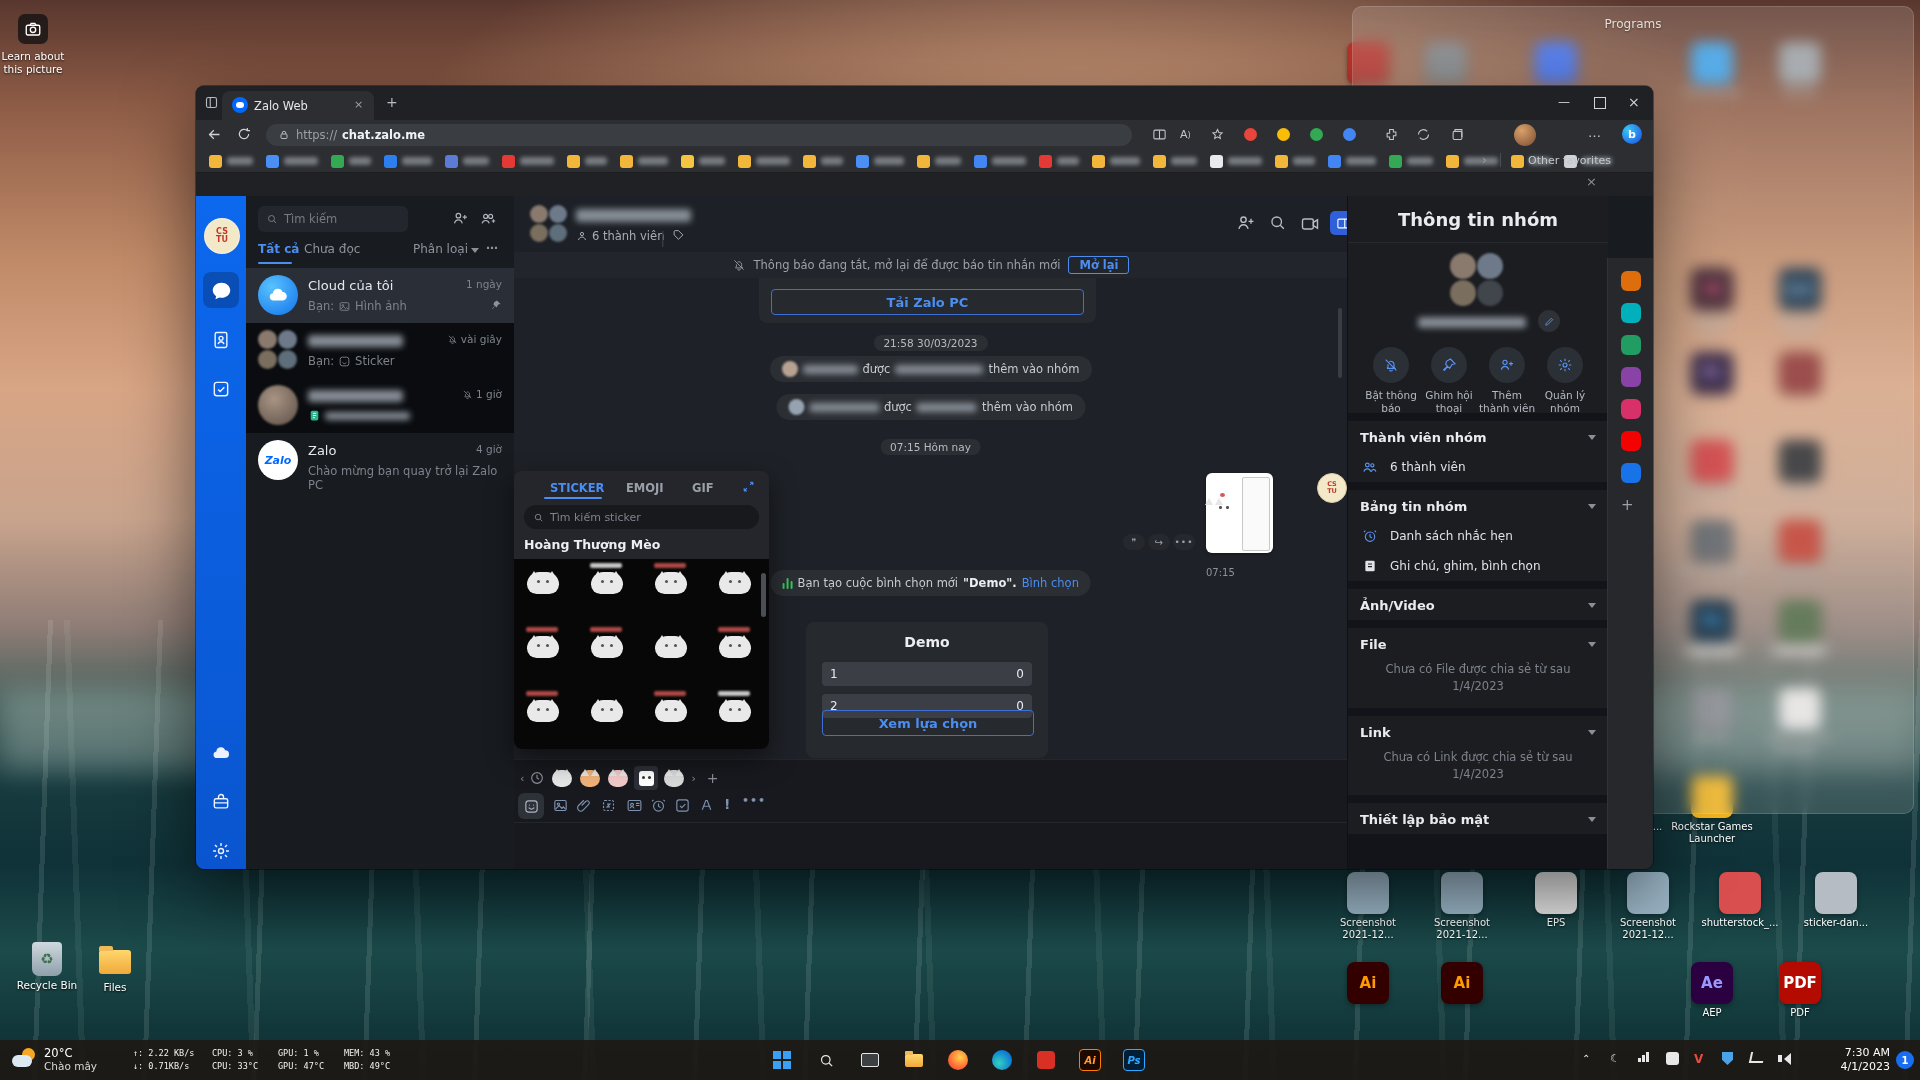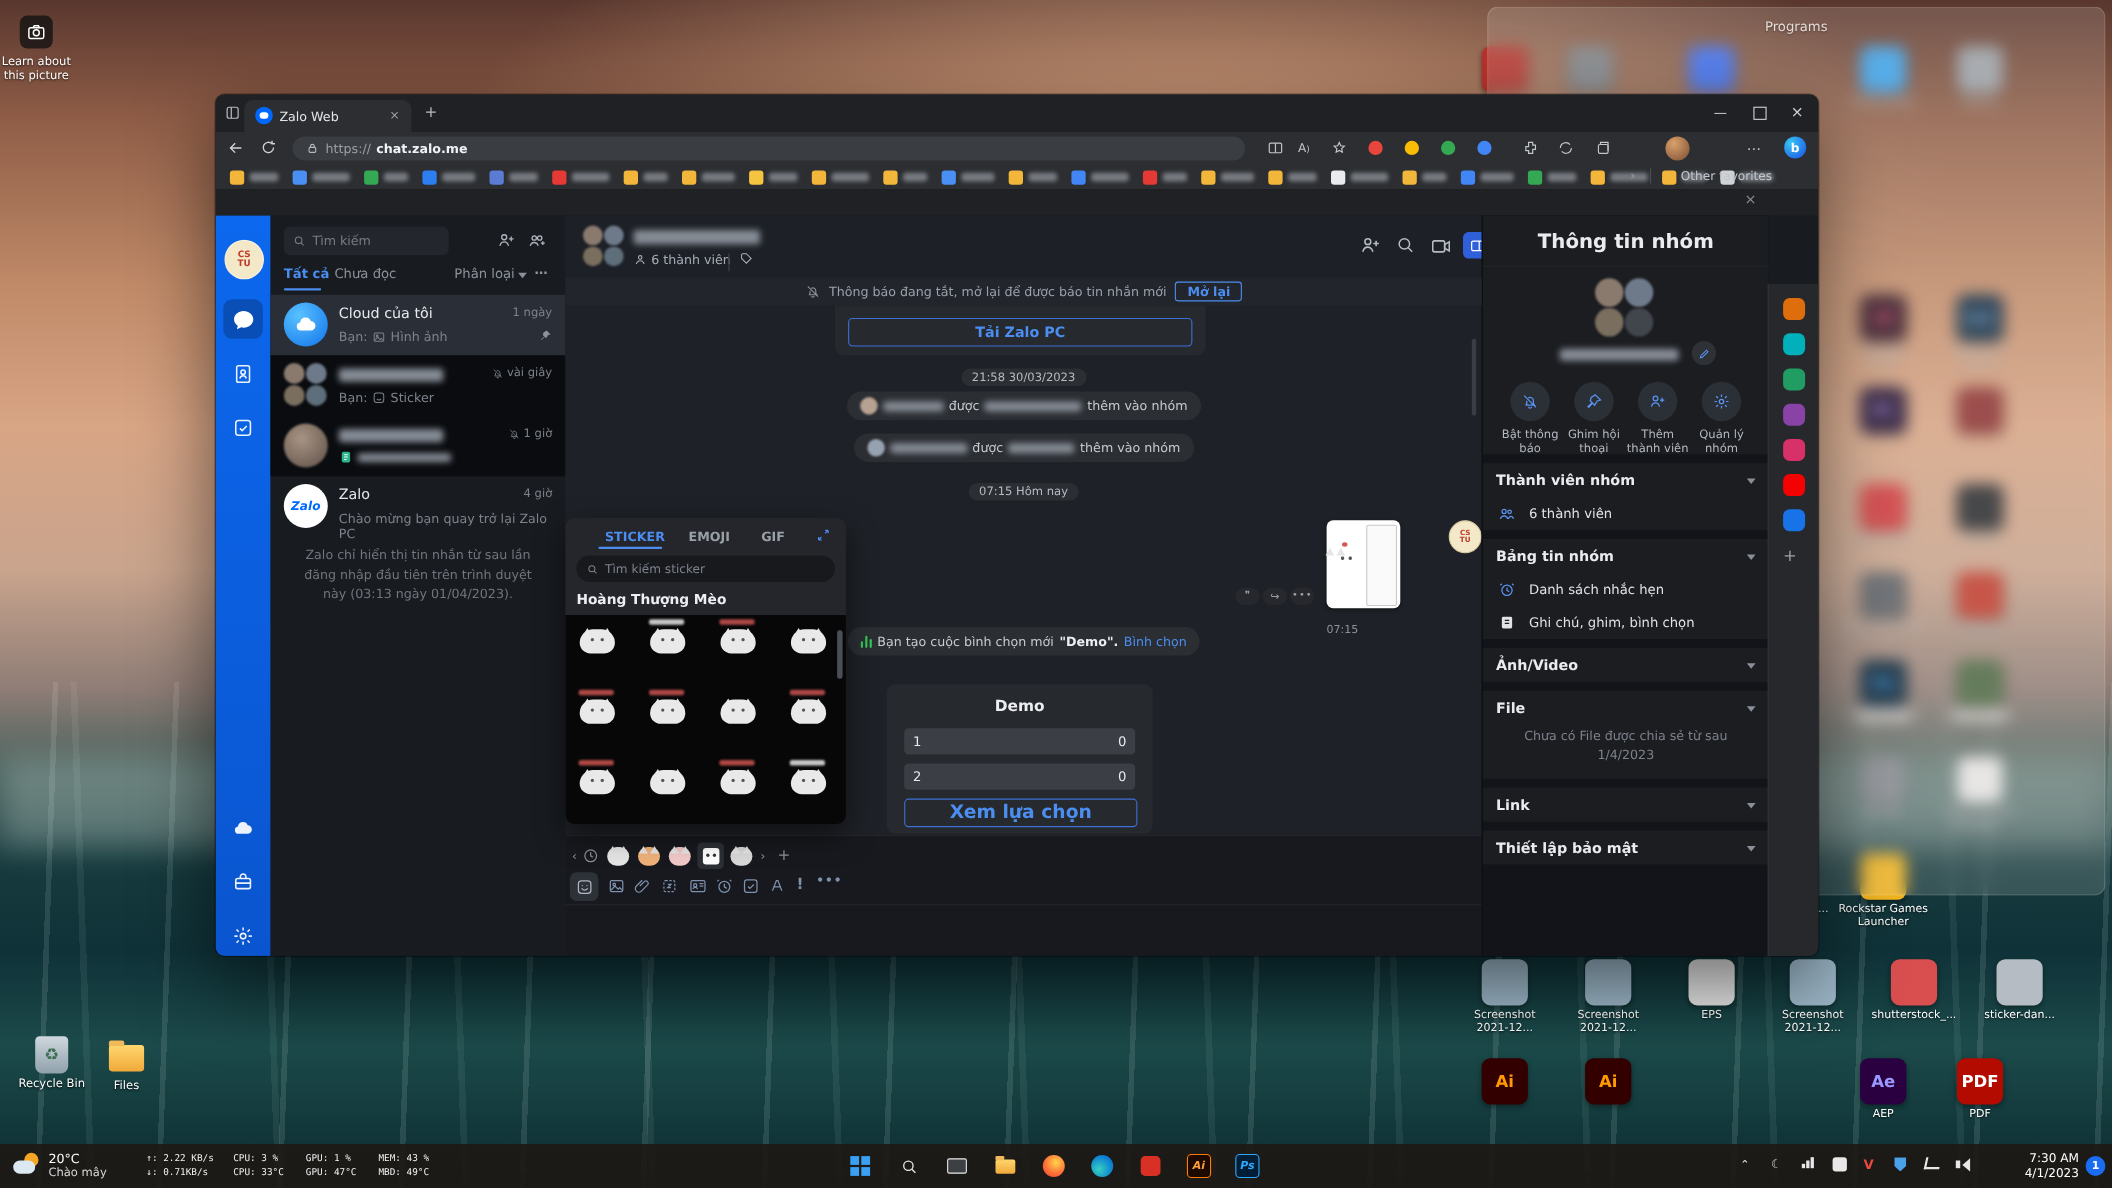--- a/index.html
+++ b/index.html
@@ -78,22 +78,22 @@
   .chip{position:absolute;left:50%;transform:translateX(-50%);background:#2b2e33;color:#b7bcc4;font-size:10.5px;
     padding:2px 10px;border-radius:9px;white-space:nowrap;}
   .syspill{position:absolute;left:50%;transform:translateX(-50%);height:26px;background:#2b2e33;border-radius:13px;
     display:flex;align-items:center;gap:5px;padding:0 12px;font-size:11.5px;color:#c7ccd3;white-space:nowrap;}
   .dlcard{position:absolute;left:245px;top:-9px;width:337px;height:54px;background:#26292e;border-radius:8px;z-index:1;}
   .dlbtn{position:absolute;left:12px;top:20px;width:311px;height:24px;border:1px solid #3e6fd6;border-radius:4px;
     color:#4b8ef0;font-weight:bold;font-size:13px;display:flex;align-items:center;justify-content:center;background:transparent;}
   .pollcard{position:absolute;left:292px;top:344px;width:242px;height:136px;background:#26292e;border-radius:8px;}
   .pollrow{position:absolute;left:16px;width:210px;height:24px;background:#3b3e44;border-radius:4px;color:#e8eaee;
     font-size:12px;display:flex;align-items:center;justify-content:space-between;padding:0 8px;box-sizing:border-box;}
-  .pollbtn{position:absolute;left:16px;top:104px;width:210px;height:24px;border:1px solid #3e6fd6;border-radius:4px;
-    color:#4b8ef0;font-weight:bold;font-size:17px;display:flex;align-items:center;justify-content:center;background:transparent;}
+  .pollbtn{position:absolute;left:16px;top:88px;width:210px;height:24px;border:1px solid #3e6fd6;border-radius:4px;
+    color:#4b8ef0;font-weight:bold;font-size:13px;display:flex;align-items:center;justify-content:center;background:transparent;}
   
   .spanel{position:absolute;left:0px;top:275px;width:255px;height:278px;background:#24262b;border-radius:8px;
     box-shadow:0 10px 26px rgba(0,0,0,.5);z-index:6;}
   .stab{font-size:11.5px;font-weight:bold;color:#9aa0a8;}
   .ssearch{position:absolute;left:10px;top:34px;width:235px;height:24px;background:#17191d;border-radius:12px;
     display:flex;align-items:center;gap:6px;padding-left:9px;box-sizing:border-box;color:#7d838c;font-size:11px;}
   .sgrid{position:absolute;left:0;top:88px;width:255px;height:190px;background:#070708;border-radius:0 0 8px 8px;overflow:hidden;}
   .scell{position:absolute;width:57px;height:48px;display:flex;align-items:center;justify-content:center;}
   .cap{position:absolute;top:4px;left:12px;width:32px;height:5px;border-radius:2px;filter:blur(1px);}
   .cat{position:relative;width:32px;height:22px;background:#e9e9e9;border-radius:14px 14px 11px 11px;}
@@ -639,21 +639,20 @@
             </div>
             <div class="citem" style="top: 237px;">
               <div class="abs" style="left:12px;top:7px;width:40px;height:40px;border-radius:50%;background:#fff;display:flex;align-items:center;justify-content:center;color:#0068ff;font-weight:bold;font-size:11px;font-style:italic;">Zalo</div>
               <span class="nm">Zalo</span>
               <span class="pv">
                 <span>Chào mừng bạn quay trở lại Zalo PC</span>
               </span>
               <span class="tm">4 giờ</span>
             </div>
           </div>
-        <div class="cnotice">Zalo chỉ hiển thị tin nhắn từ sau lần đăng nhập đầu tiên trên trình duyệt này (03:13 ngày 01/04/2023).</div>
       </div>
 
       <div class="ccol">
         <div class="chead">
           <div class="cluster abs" style="left:16px;top:9px;">
             <i style="background:#8a7a6e;"></i>
               <i style="background:#6e7a8a;"></i>
               <i style="background:#7a6e5e;"></i>
               <i style="background:#5e6e7a;"></i>
           </div>
@@ -1062,20 +1061,21 @@
                 <span>File</span>
                 <span class="caret"></span>
               </div>
               <div class="iempty">Chưa có File được chia sẻ từ sau 1/4/2023</div>
             </div>
             <div class="isec">
               <div class="isech">
                 <span>Link</span>
                 <span class="caret"></span>
               </div>
+              <div class="iempty">Chưa có Link được chia sẻ từ sau 1/4/2023</div>
             </div>
             <div class="isec">
               <div class="isech">
                 <span>Thiết lập bảo mật</span>
                 <span class="caret"></span>
               </div>
             </div>
           </div>
       </div>
 

